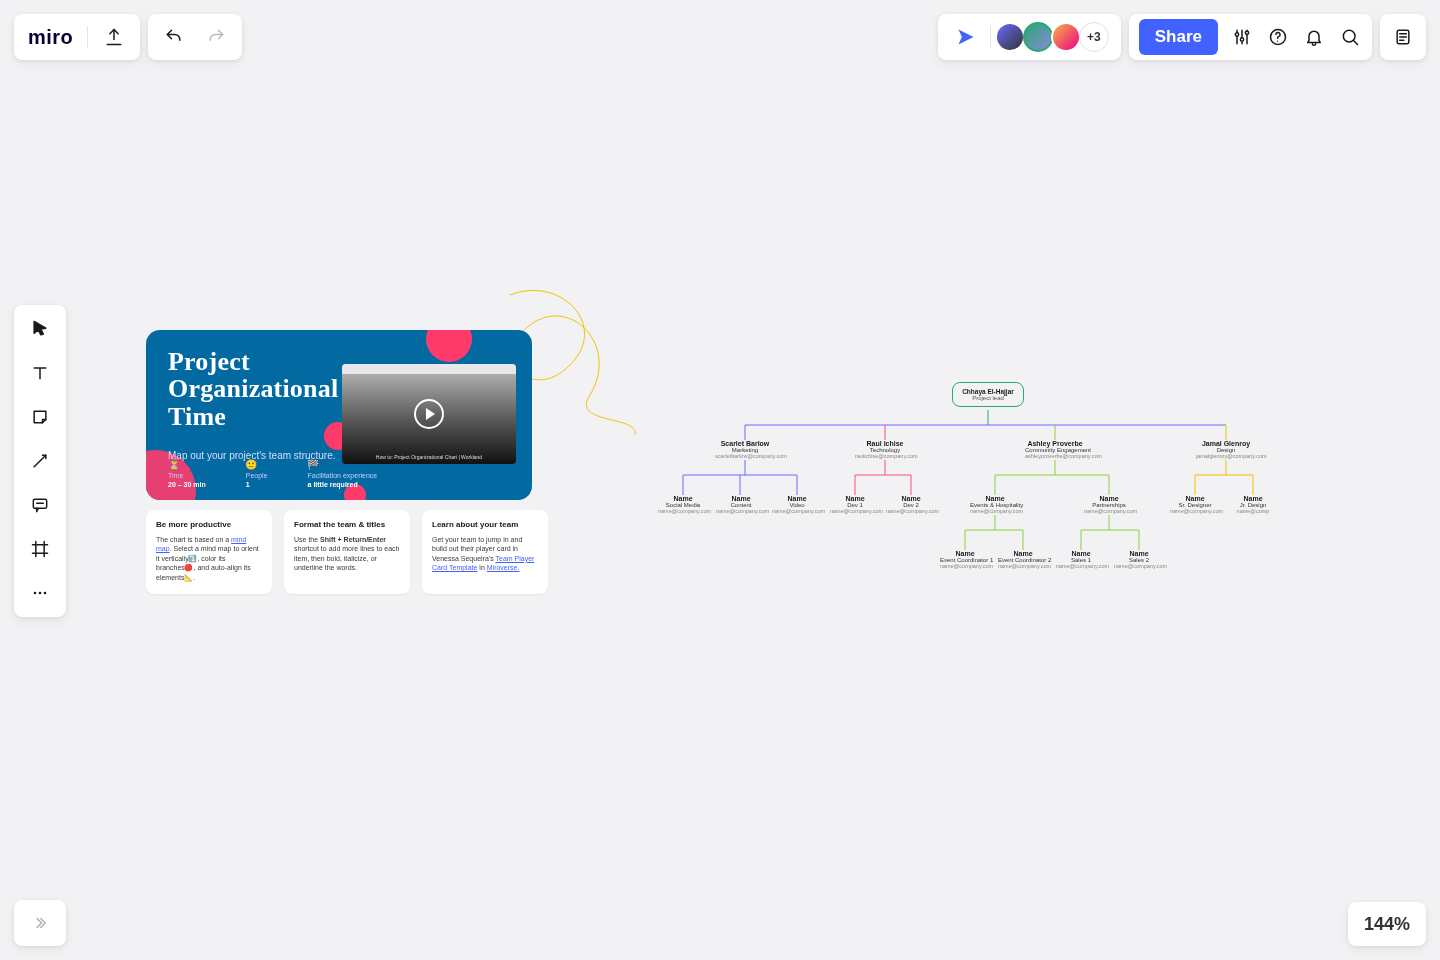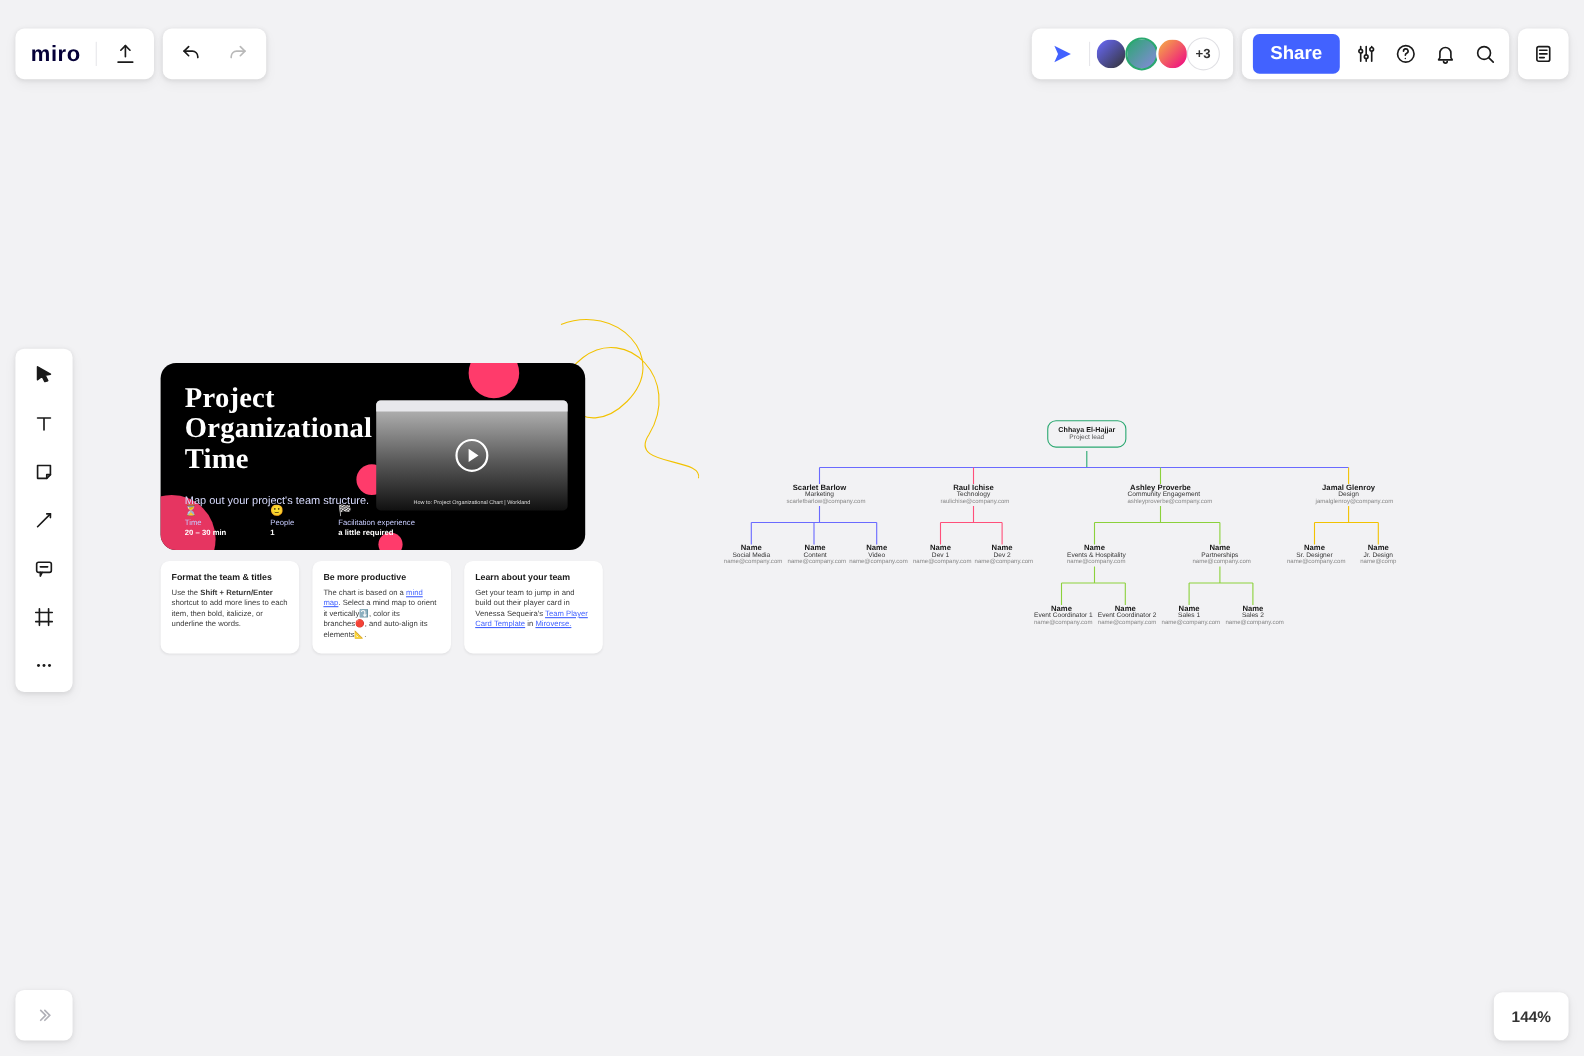--- a/index.html
+++ b/index.html
@@ -7,21 +7,21 @@
     --panel: #ffffff;
     --shadow: 0 1px 4px rgba(0,0,0,.08), 0 4px 12px rgba(0,0,0,.05);
     --text: #1a1a1a;
     --muted: #6b6b6b;
     --blue: #4262ff;
     --share: #4262ff;
     --link: #4262ff;
   }
   * { box-sizing: border-box; }
   html, body { margin:0; padding:0; width:1440px; height:960px; background:var(--bg); font-family: -apple-system, BlinkMacSystemFont, "Segoe UI", Helvetica, Arial, sans-serif; color:var(--text); overflow:hidden; }
-  .panel { background:var(--panel); border-radius:8px; box-shadow: var(--shadow); margin-top: 12px; }
+  .panel { background:var(--panel); border-radius:8px; box-shadow: var(--shadow); }
   .top-left { position:absolute; top:14px; left:14px; display:flex; gap:8px; }
   .logo-box { display:flex; align-items:center; padding:0 14px; height:46px; gap:14px; }
   .logo { font-weight:800; font-size:20px; letter-spacing:.5px; color:#050038; }
   .vdiv { width:1px; height:22px; background:#e6e6ea; }
   .icon-btn { width:24px; height:24px; display:flex; align-items:center; justify-content:center; color:#1a1a1a; }
   .icon-btn svg { width:20px; height:20px; stroke:currentColor; fill:none; stroke-width:1.8; stroke-linecap:round; stroke-linejoin:round; }
   .undo-box { display:flex; align-items:center; padding:0 14px; height:46px; gap:18px; }
   .redo { opacity:.3; }
 
   .top-right { position:absolute; top:14px; right:14px; display:flex; gap:8px; align-items:stretch; }
@@ -33,27 +33,27 @@
   .actions-box { display:flex; align-items:center; padding:0 10px 0 10px; height:46px; gap:12px; }
   .share-btn { background:var(--share); color:#fff; border:none; border-radius:6px; padding:8px 16px; font-size:17px; font-weight:600; cursor:pointer; }
   .right-single { display:flex; align-items:center; justify-content:center; width:46px; height:46px; }
 
   .left-toolbar { position:absolute; left:14px; top:305px; width:52px; padding:10px 0; display:flex; flex-direction:column; align-items:center; gap:16px; }
   .tool { width:28px; height:28px; display:flex; align-items:center; justify-content:center; color:#1a1a1a; cursor:pointer; }
   .tool svg { width:20px; height:20px; stroke:currentColor; fill:none; stroke-width:1.8; stroke-linecap:round; stroke-linejoin:round; }
   .tool.cursor svg { fill:#1a1a1a; stroke:#1a1a1a; }
 
   .expand-box { position:absolute; left:14px; bottom:14px; width:52px; height:46px; display:flex; align-items:center; justify-content:center; color:#b0b0b8; }
-  .zoom-box { position:absolute; right:14px; bottom:14px; height:44px; padding:0 16px; display:flex; align-items:center; font-size:14px; font-weight:600; color:#333; }
+  .zoom-box { position:absolute; right:14px; bottom:14px; height:44px; padding:0 16px; display:flex; align-items:center; font-size:18px; font-weight:600; color:#333; }
 
   
   .canvas { position:absolute; inset:0; }
 
   
-  .hero { position:absolute; left:146px; top:330px; width:386px; height:170px; border-radius:14px; background:#000000; overflow:hidden; }
+  .hero { position:absolute; left:146px; top:330px; width:386px; height:170px; border-radius:14px; background:#0369a1; overflow:hidden; }
   .hero .bubble { position:absolute; border-radius:50%; background:#ff3b6b; }
   .hero-title { position:absolute; left:22px; top:18px; color:#fff; font-weight:800; font-size:26px; line-height:1.05; font-family: Georgia, "Times New Roman", serif; letter-spacing:.2px; }
   .hero-title span { display:block; }
   .hero-sub { position:absolute; left:22px; top:120px; color:#d8dcff; font-size:10px; }
   .hero-meta { position:absolute; left:22px; bottom:12px; display:flex; gap:40px; color:#fff; font-size:8px; }
   .hero-meta .col .lbl { color:#c7ccff; font-size:7px; margin-bottom:2px; }
   .hero-meta .col .val { font-weight:600; font-size:7px; white-space:nowrap; }
   .emoji { font-size:10px; display:block; margin-bottom:2px; }
   .video-thumb { position:absolute; right:16px; top:34px; width:174px; height:100px; border-radius:4px;
     background: linear-gradient(#bfbfbf 0%, #5a5a5a 55%, #111 100%); display:flex; align-items:center; justify-content:center; }
@@ -280,26 +280,26 @@
         </div>
     </div>
     <div class="video-thumb">
       <div class="play"></div>
       <div class="video-caption">How to: Project Organizational Chart | Workland</div>
     </div>
   </div>
 
   <div class="tips">
     <div class="tip">
+      <h4>Be more productive</h4>
+      <p><span>The chart is based on a </span><a>mind map</a><span>. Select a mind map to orient it vertically⤵️, color its branches🔴, and auto-align its elements📐.</span></p>
+    </div>
+    <div class="tip">
       <h4>Format the team &amp; titles</h4>
       <p><span>Use the </span><b>Shift + Return/Enter</b><span> shortcut to add more lines to each item, then bold, italicize, or underline the words.</span></p>
-    </div>
-    <div class="tip">
-      <h4>Be more productive</h4>
-      <p><span>The chart is based on a </span><a>mind map</a><span>. Select a mind map to orient it vertically⤵️, color its branches🔴, and auto-align its elements📐.</span></p>
     </div>
     <div class="tip">
       <h4>Learn about your team</h4>
       <p><span>Get your team to jump in and build out their player card in Venessa Sequeira's </span><a>Team Player Card Template</a><span> in </span><a>Miroverse.</a></p>
     </div>
   </div>
 
   <div class="org">
 
     <svg class="lines" viewBox="0 0 640 260">

